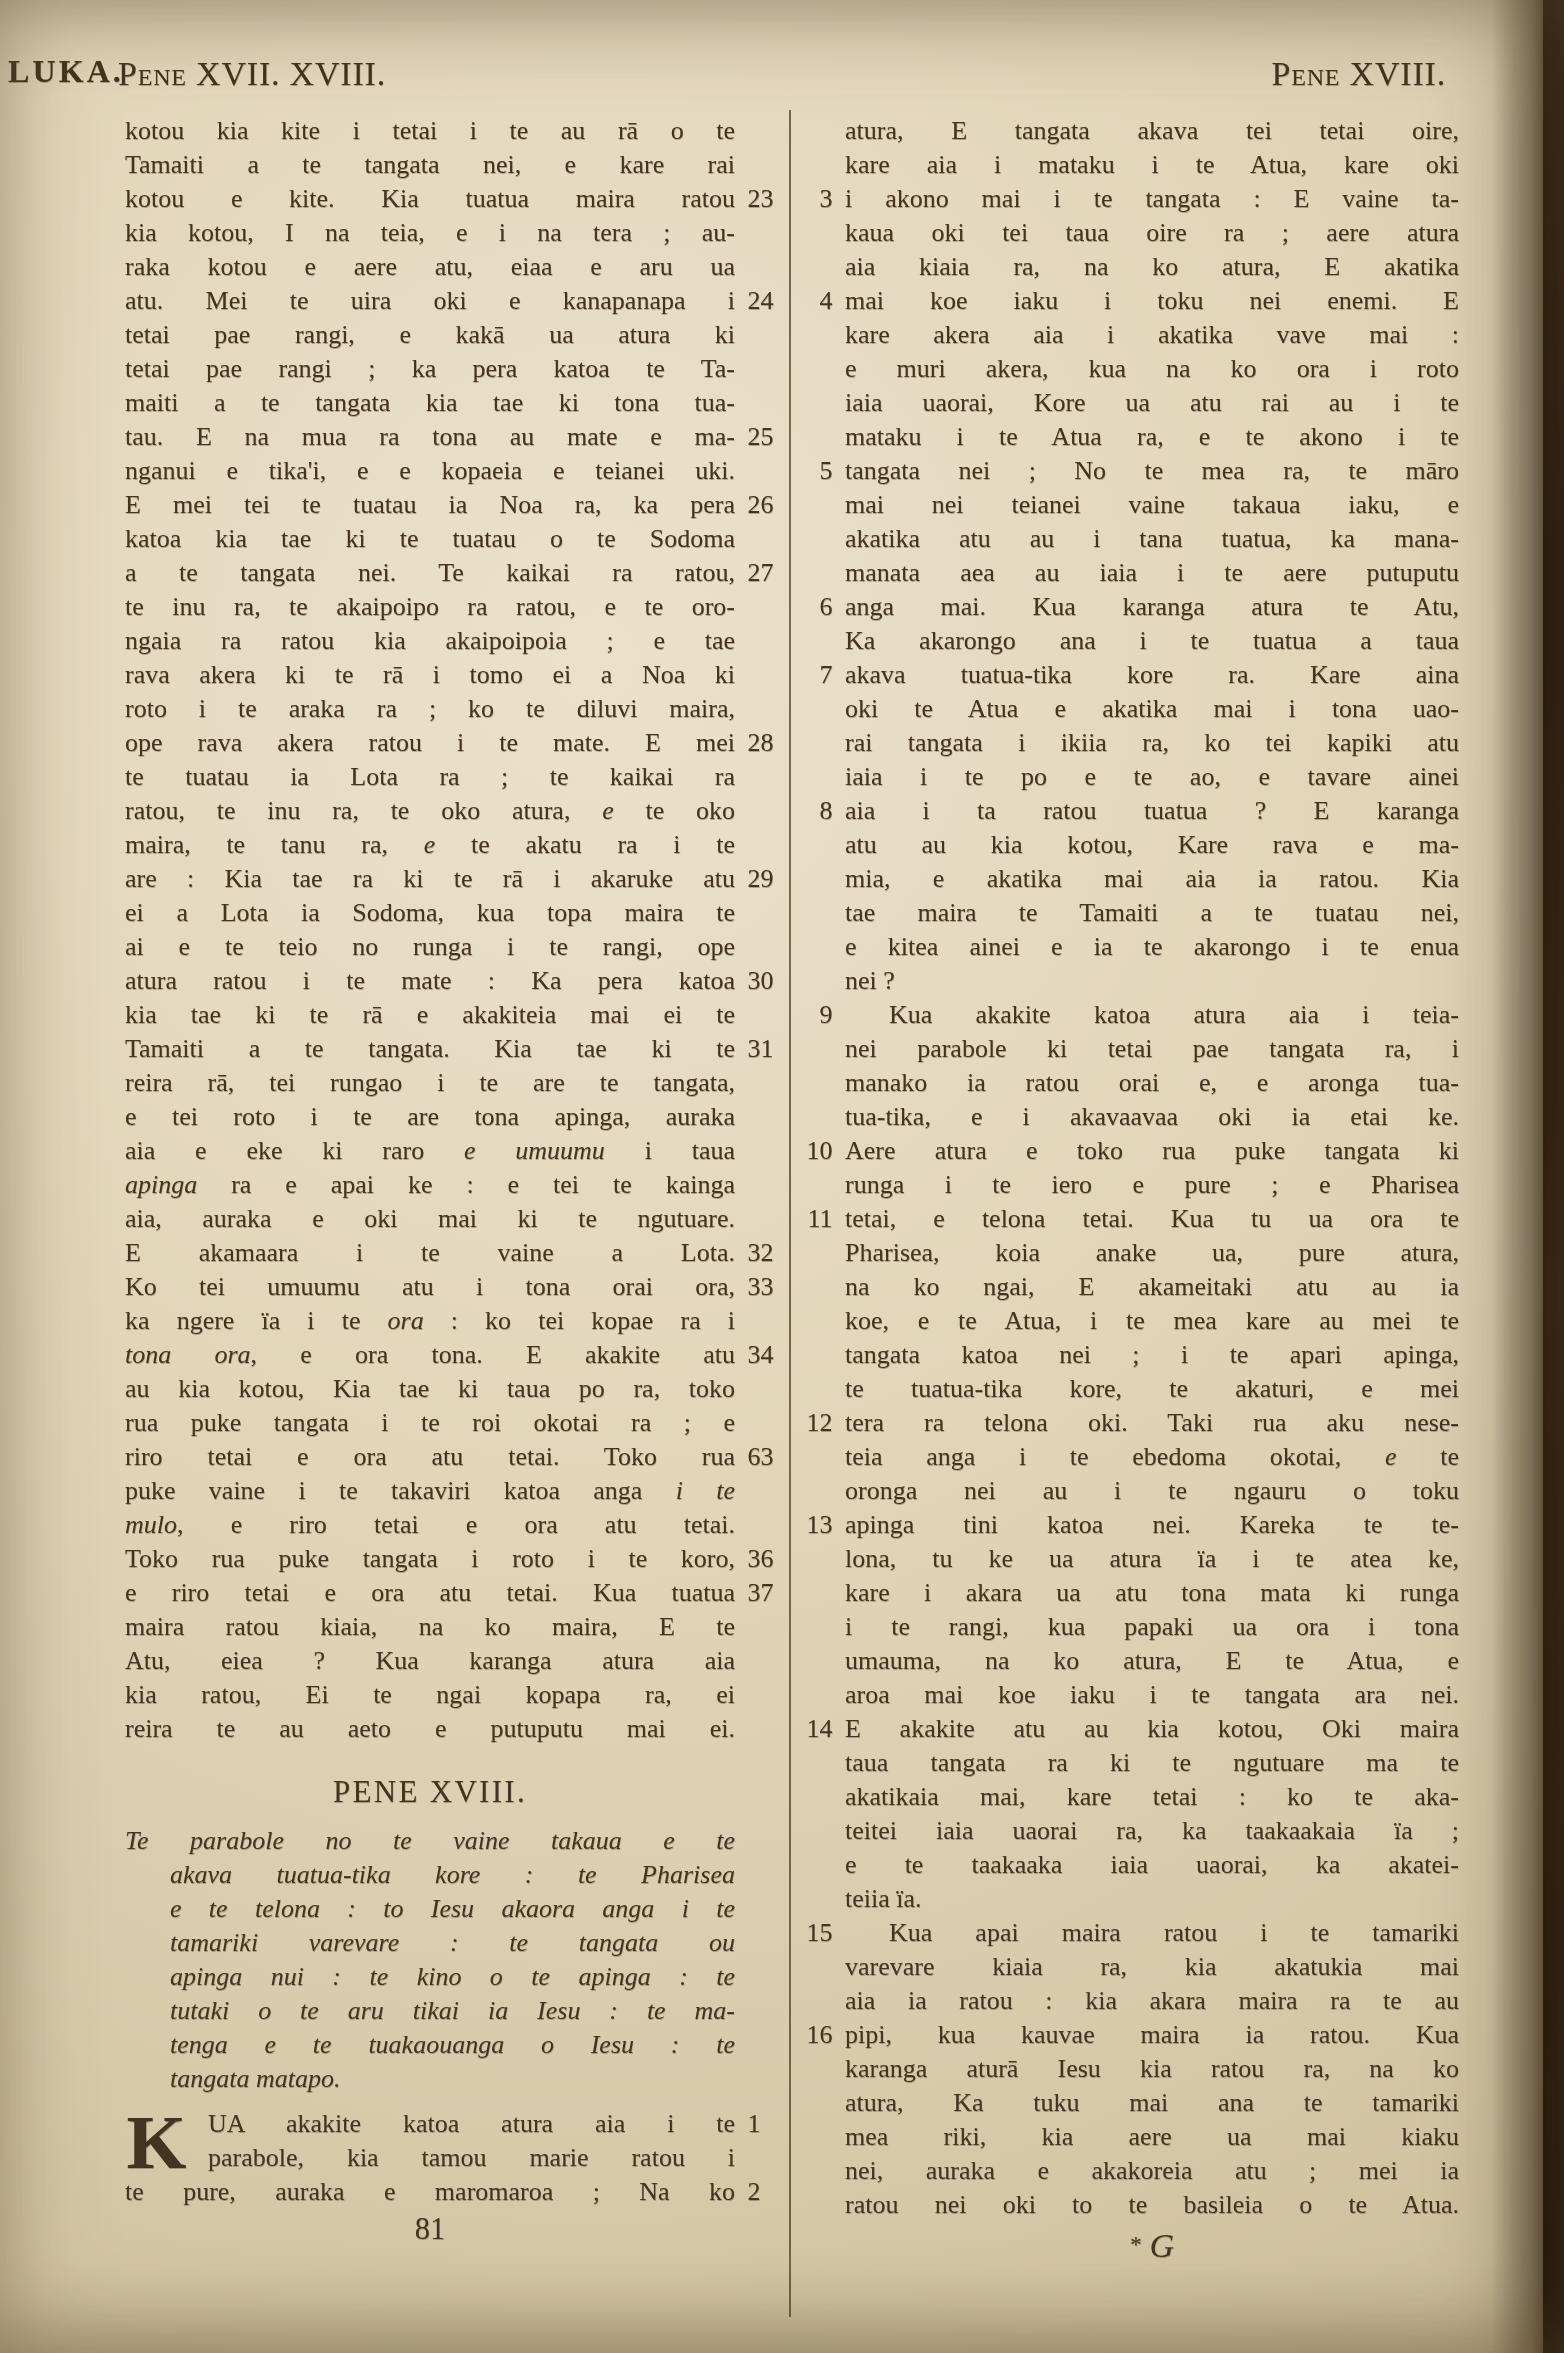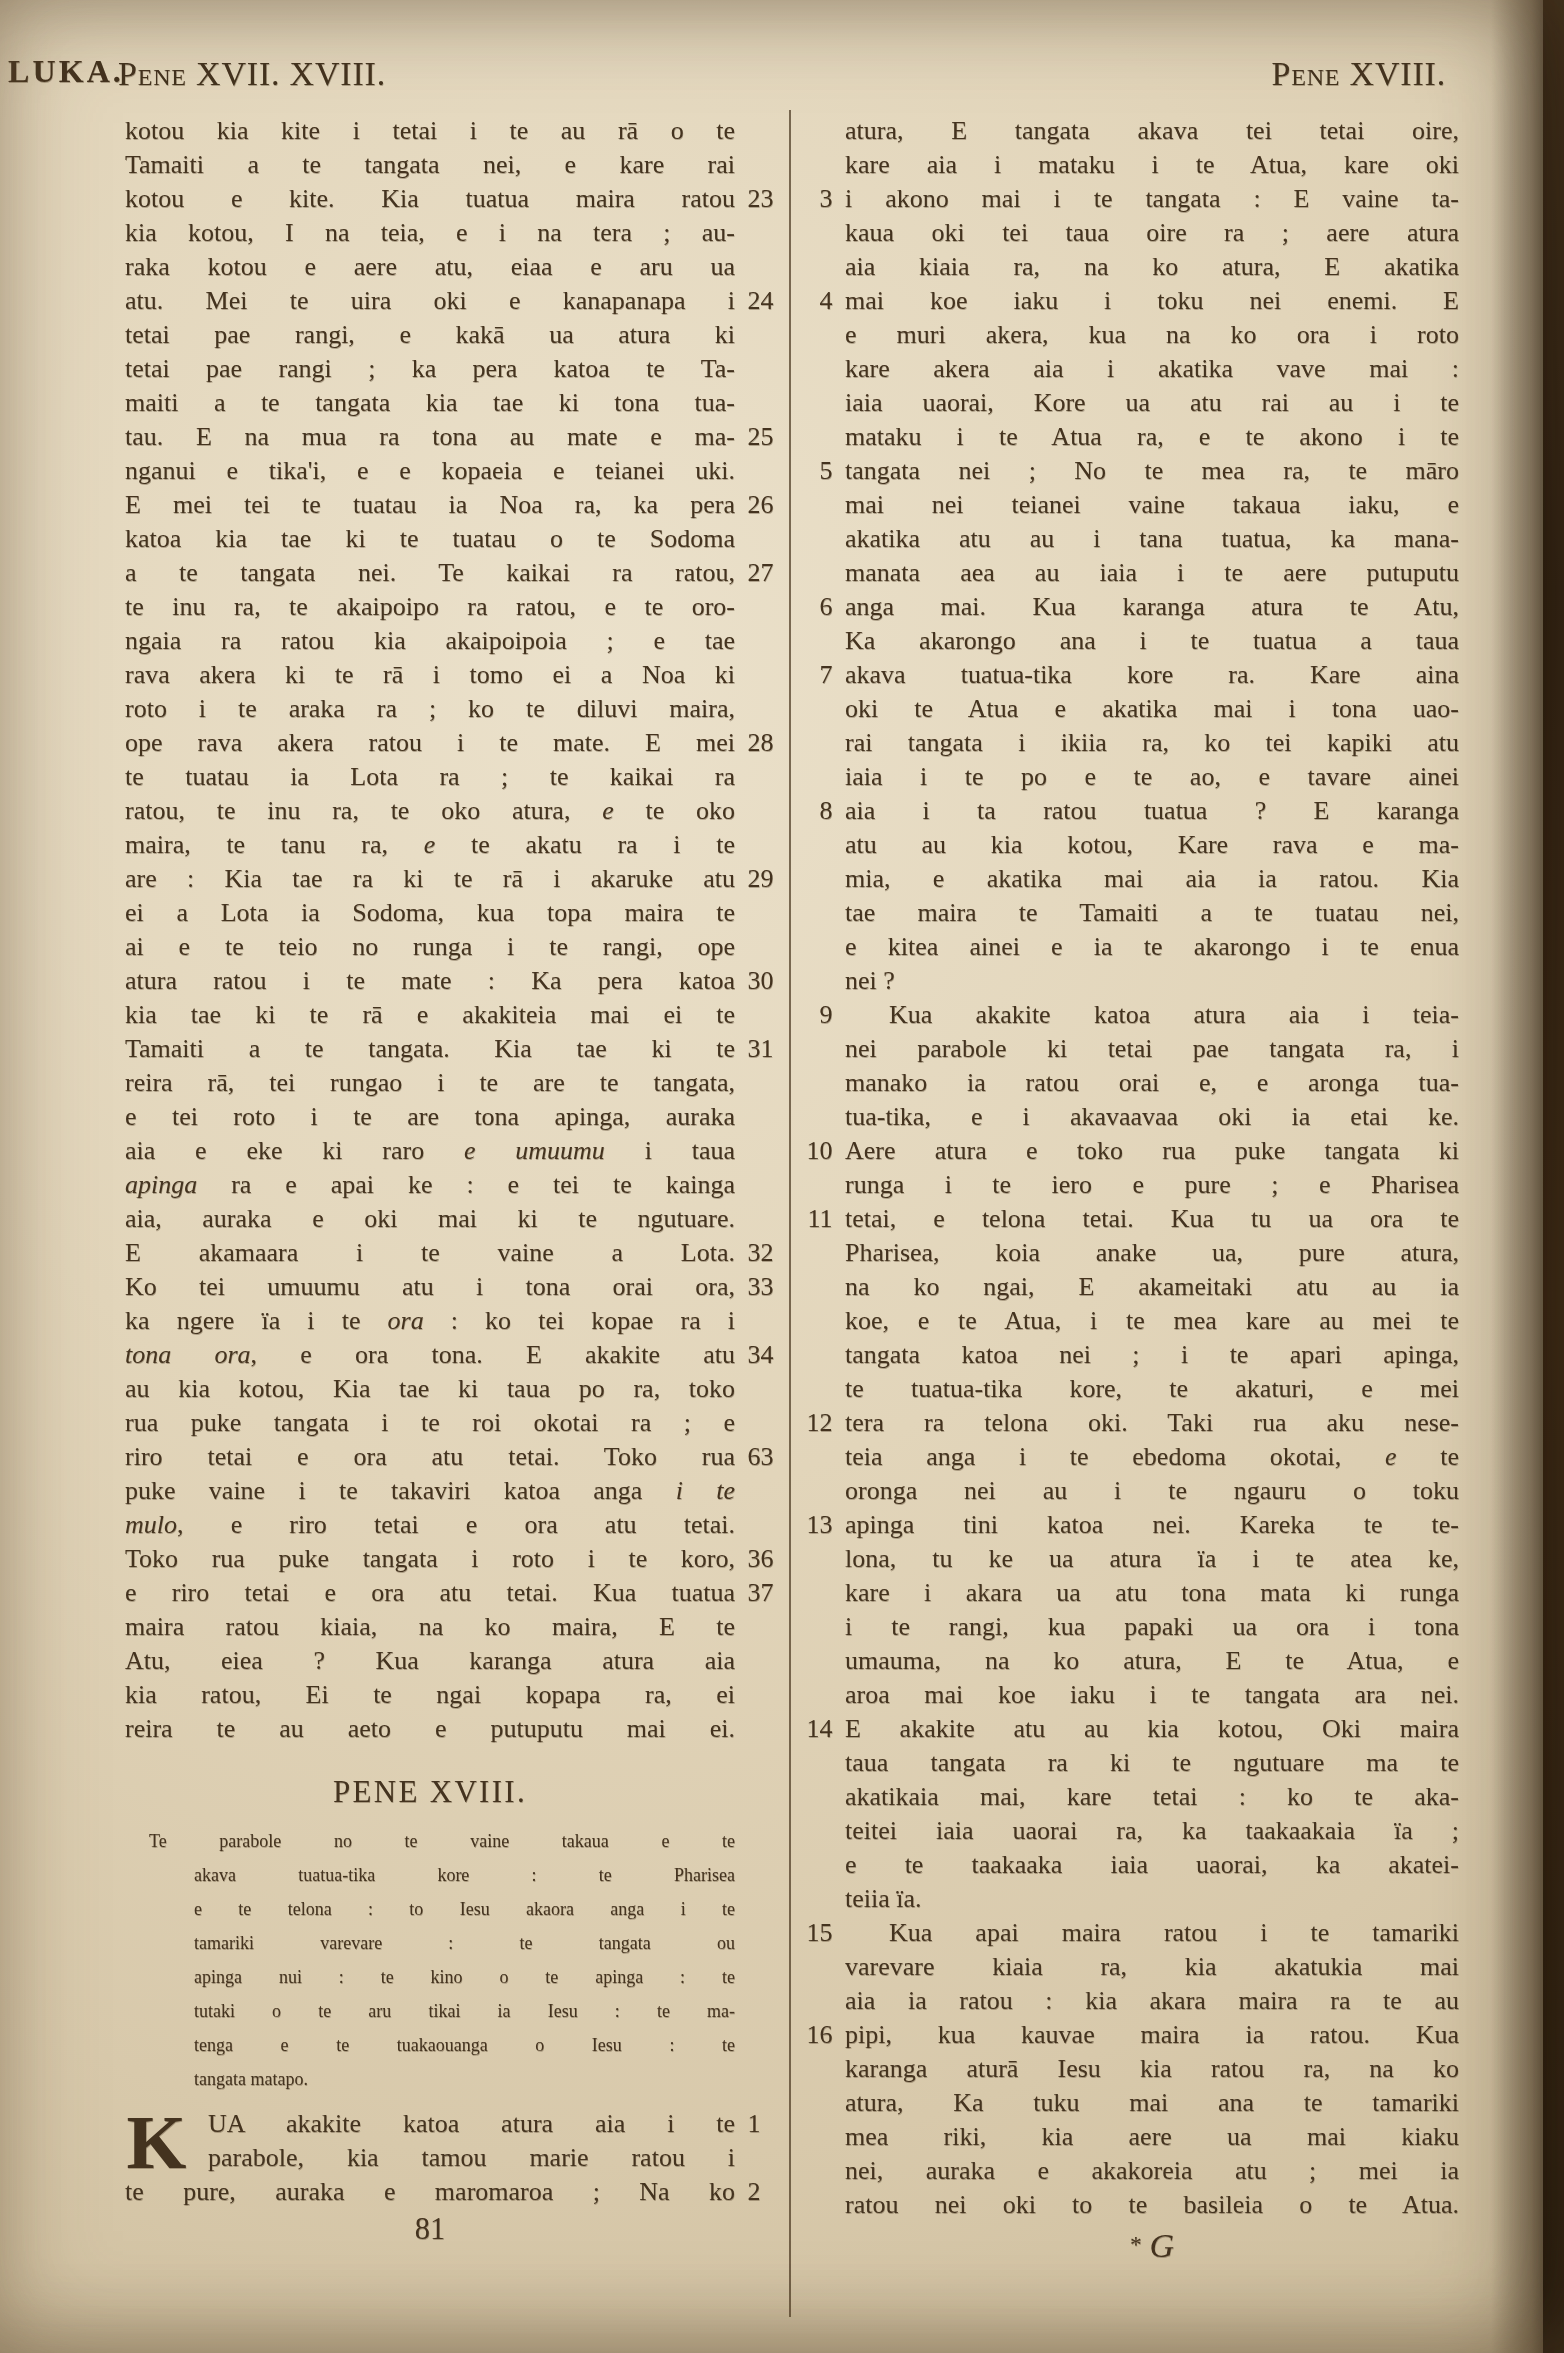--- a/index.html
+++ b/index.html
@@ -43,21 +43,21 @@
   .noj .t{text-align-last:left;}
   .ind .t{text-indent:44px;}
   .dcpad .t{margin-left:83px;}
   i{font-style:italic;}
 
   .chap-head{height:64px;display:flex;align-items:flex-end;justify-content:center;
     font-size:31px;letter-spacing:2.3px;padding:0 49px 6.3px 0;}
 
   .summary{margin-top:7.8px;}
   .srow{height:34px;overflow:hidden;padding-right:49px;}
-  .srow .t{display:block;font-size:18px;line-height:34px;height:34px;text-align:justify;text-align-last:justify;margin-left:24px;}
+  .srow .t{display:block;font-style:italic;font-size:26px;line-height:34px;height:34px;text-align:justify;text-align-last:justify;}
   .srow.hang .t{padding-left:45px;box-sizing:border-box;}
   .srow.noj .t{text-align-last:left;}
 
   .opening{position:relative;margin-top:11px;}
   .dropcap{position:absolute;left:1.6px;top:1.6px;font-size:77px;line-height:67px;font-weight:bold;letter-spacing:0;}
   .pagenum{margin-top:3.1px;text-align:center;font-size:30.5px;padding-right:49px;}
 
   .sig{margin-top:4.7px;text-align:center;font-size:27px;padding-left:45px;}
   .sig .star{font-size:23.5px;vertical-align:4.7px;margin-right:7.8px;}
   .sig .g{font-style:italic;font-size:34px;}
@@ -342,25 +342,25 @@
         <div class="rrow">
           <span class="v"></span>
           <span class="t"><span>aia kiaia ra, na ko atura, E akatika</span></span>
         </div>
         <div class="rrow">
           <span class="v">4</span>
           <span class="t"><span>mai koe iaku i toku nei enemi.  E</span></span>
         </div>
         <div class="rrow">
           <span class="v"></span>
+          <span class="t"><span>kare akera aia i akatika vave mai :</span></span>
+        </div>
+        <div class="rrow">
+          <span class="v"></span>
           <span class="t"><span>e muri akera, kua na ko ora i roto</span></span>
-        </div>
-        <div class="rrow">
-          <span class="v"></span>
-          <span class="t"><span>kare akera aia i akatika vave mai :</span></span>
         </div>
         <div class="rrow">
           <span class="v"></span>
           <span class="t"><span>iaia uaorai, Kore ua atu rai au i te</span></span>
         </div>
         <div class="rrow">
           <span class="v"></span>
           <span class="t"><span>mataku i te Atua ra, e te akono i te</span></span>
         </div>
         <div class="rrow">

